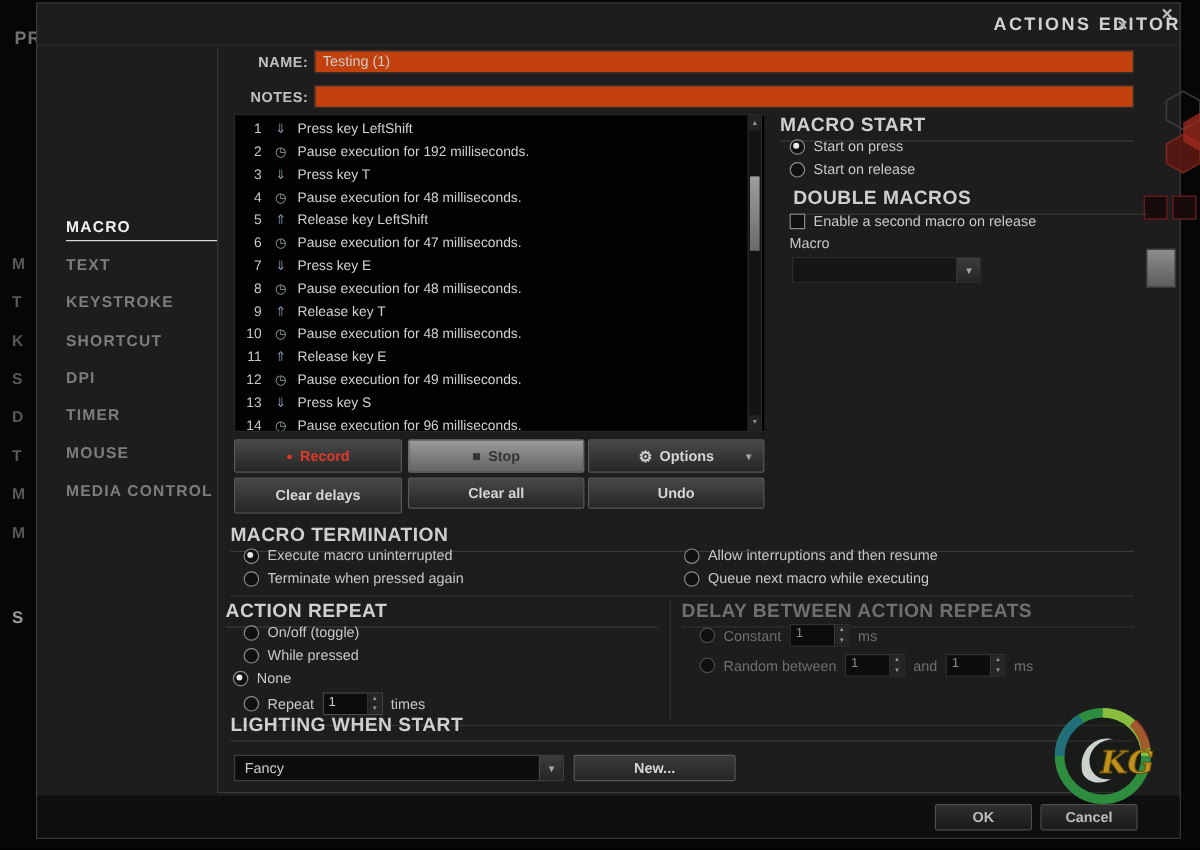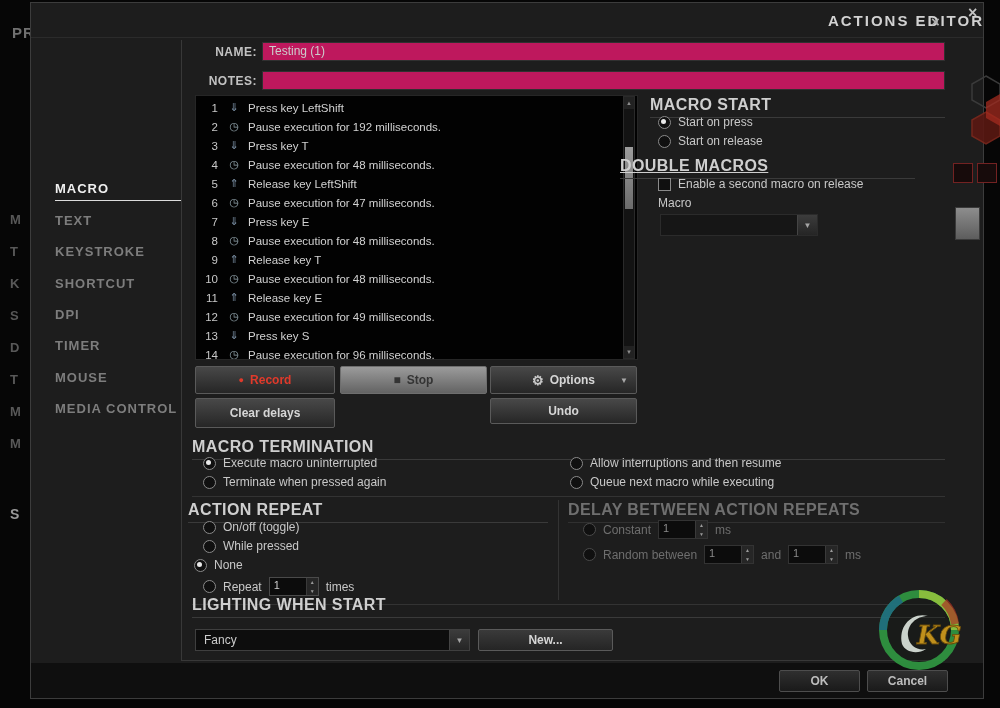--- a/index.html
+++ b/index.html
@@ -9,21 +9,21 @@
   .window{left:30px;top:2px;width:954px;height:697px;background:#1d1d1d;border:1px solid #3c3c3c;}
   .footer{left:31px;top:663px;width:952px;height:35px;background:#0f0f0f;}
 
   .bg-letter{left:10px;color:#585858;font-weight:bold;font-size:13px;letter-spacing:1px;}
 
   .dlg-title{left:30px;top:12px;width:954px;text-align:right;font-size:15px;font-weight:bold;letter-spacing:2px;color:#d2d2d2;}
   .close-x{font-size:15px;color:#b0b0b0;cursor:default;font-weight:bold;}
   .title-rule{left:31px;top:37px;width:952px;height:1px;background:#2b2b2b;}
 
   .field-label{font-weight:bold;font-size:12px;color:#c2c2c2;letter-spacing:.5px;text-align:right;}
-  .tinput{background:#be185d;border:1px solid #303030;color:#cccccc;font-size:12px;line-height:17px;padding:0 6px;height:19px;}
+  .tinput{background:#c2410c;border:1px solid #303030;color:#cccccc;font-size:12px;line-height:17px;padding:0 6px;height:19px;}
 
   .side-item{left:55px;width:125px;font-weight:bold;font-size:13px;letter-spacing:1px;color:#7d7d7d;cursor:default;}
   .side-item.active{color:#f0f0f0;}
   .side-underline{left:55px;top:200px;width:126px;height:1px;background:#dcdcdc;}
   .v-divider{left:181px;top:40px;width:1px;height:621px;background:#383838;}
   .h-bottom{left:181px;top:660px;width:764px;height:1px;background:#383838;}
 
   .list{left:195px;top:95px;width:443px;height:265px;background:#020202;border:1px solid #262626;overflow:hidden;padding-top:2px;}
   .lrow{display:flex;align-items:center;height:19px;padding-left:4px;}
   .lnum{width:18px;text-align:right;color:#c8c8c8;font-size:11.5px;flex:none;margin-right:9px;}
@@ -202,21 +202,21 @@
   <div class="abs hdr" style="left:650px;top:96px;width:295px;">MACRO START</div>
   <div class="abs radio-row" style="left:658px;top:115px;">
     <span class="radio selected"></span>
     <span>Start on press</span>
   </div>
   <div class="abs radio-row" style="left:658px;top:134px;">
     <span class="radio"></span>
     <span>Start on release</span>
   </div>
 
-  <div class="abs hdr" style="left:620px;top:157px;width:295px;text-decoration:underline;">DOUBLE MACROS</div>
+  <div class="abs hdr" style="left:661px;top:157px;width:295px;">DOUBLE MACROS</div>
   <div class="abs check-row" style="left:658px;top:177px;">
     <span class="checkbox"></span>
     <span>Enable a second macro on release</span>
   </div>
   <div class="abs" style="left:658px;top:196px;font-size:12px;color:#c8c8c8;">Macro</div>
   <div class="abs dropdown ghost" style="left:660px;top:214px;width:158px;height:22px;">
     <span class="dd-val"></span>
     <span class="dd-btn">▼</span>
   </div>
 
@@ -228,20 +228,23 @@
     <span>■</span>
     <span>Stop</span>
   </div>
   <div class="abs btn" style="left:490px;top:366px;width:147px;height:28px;position:absolute;">
     <span class="gear">⚙</span>
     <span>Options</span>
     <span class="dd-caret">▼</span>
   </div>
   <div class="abs btn" style="left:195px;top:398px;width:140px;height:30px;">
     <span>Clear delays</span>
+  </div>
+  <div class="abs btn" style="left:340px;top:398px;width:147px;height:26px;">
+    <span>Clear all</span>
   </div>
   <div class="abs btn" style="left:490px;top:398px;width:147px;height:26px;">
     <span>Undo</span>
   </div>
 
   <div class="abs hdr" style="left:192px;top:438px;width:753px;">MACRO TERMINATION</div>
   <div class="abs radio-row" style="left:203px;top:456px;">
     <span class="radio selected"></span>
     <span>Execute macro uninterrupted</span>
   </div>

